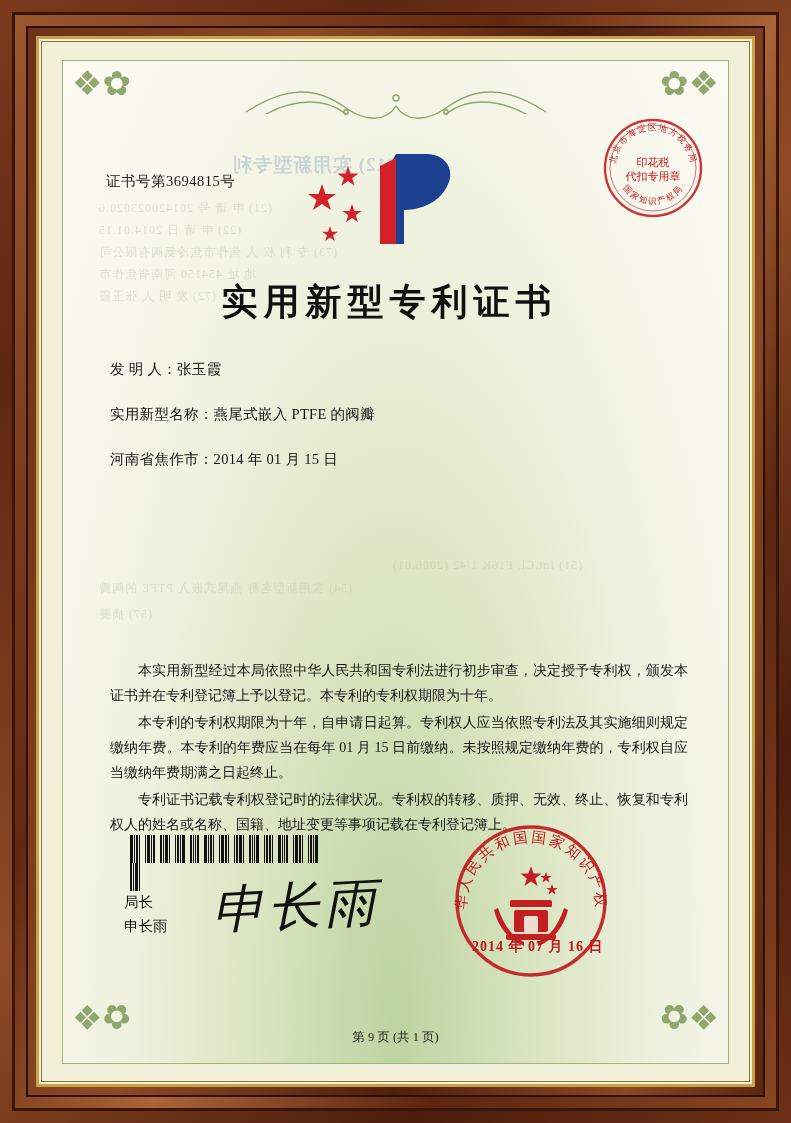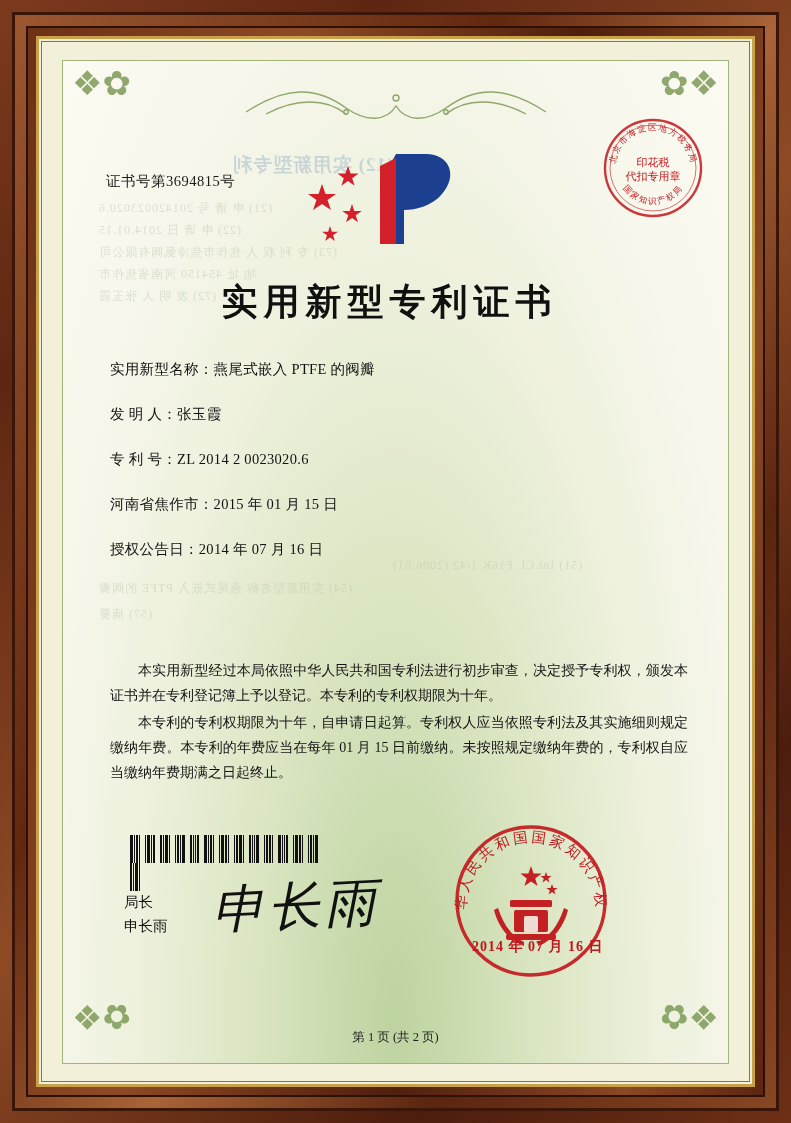--- a/index.html
+++ b/index.html
@@ -307,39 +307,34 @@
       <text x="52" y="50" font-size="11" fill="#c2161c" text-anchor="middle" font-family="DejaVu Sans, sans-serif">印花税</text>
       <text x="52" y="64" font-size="11" fill="#c2161c" text-anchor="middle" font-family="DejaVu Sans, sans-serif">代扣专用章</text>
     </svg>
 
     <div class="cert-no">证书号第3694815号</div>
 
     <div class="main-title">实用新型专利证书</div>
 
     <div class="fields">
       <div class="field-row">
+        <span class="field-label">发 明 人：</span><span class="field-value">张玉霞</span>
+      </div>
+      <div class="field-row">
         <span class="field-label">实用新型名称：</span><span class="field-value">燕尾式嵌入 PTFE 的阀瓣</span>
       </div>
       <div class="field-row">
-        <span class="field-label">发 明 人：</span><span class="field-value">张玉霞</span>
-      </div>
-      <div class="field-row">
-        <span class="field-label">专 利 号：</span><span class="field-value">ZL 2014 2 0023020.6</span>
-      </div>
-      <div class="field-row">
-        <span class="field-label">河南省焦作市：</span><span class="field-value">2015 年 01 月 15 日</span>
-      </div>
-      <div class="field-row">
-        <span class="field-label">授权公告日：</span><span class="field-value">2014 年 07 月 16 日</span>
+        <span class="field-label">河南省焦作市：</span><span class="field-value">2014 年 01 月 15 日</span>
       </div>
     </div>
 
     <div class="body-text">
       <p>本实用新型经过本局依照中华人民共和国专利法进行初步审查，决定授予专利权，颁发本证书并在专利登记簿上予以登记。本专利的专利权期限为十年。</p>
       <p>本专利的专利权期限为十年，自申请日起算。专利权人应当依照专利法及其实施细则规定缴纳年费。本专利的年费应当在每年 01 月 15 日前缴纳。未按照规定缴纳年费的，专利权自应当缴纳年费期满之日起终止。</p>
+      <p>专利证书记载专利权登记时的法律状况。专利权的转移、质押、无效、终止、恢复和专利权人的姓名或名称、国籍、地址变更等事项记载在专利登记簿上。</p>
     </div>
 
     <div class="barcode">
       <span style="width:3px"></span><span style="width:1px"></span><span style="width:2px"></span><span style="width:1px"></span>
       <span style="width:1px"></span><span style="width:3px"></span><span style="width:1px"></span><span style="width:2px"></span>
       <span style="width:2px"></span><span style="width:1px"></span><span style="width:3px"></span><span style="width:1px"></span>
       <span style="width:1px"></span><span style="width:2px"></span><span style="width:1px"></span><span style="width:3px"></span>
       <span style="width:2px"></span><span style="width:1px"></span><span style="width:1px"></span><span style="width:2px"></span>
       <span style="width:3px"></span><span style="width:1px"></span><span style="width:2px"></span><span style="width:1px"></span>
       <span style="width:1px"></span><span style="width:3px"></span><span style="width:2px"></span><span style="width:1px"></span>
@@ -375,15 +370,15 @@
     </svg>
 
     <div class="sig-label">
       <div>局长</div>
       <div>申长雨</div>
     </div>
     <div class="sig-script">申长雨</div>
 
     <div class="stamp-date">2014 年 07 月 16 日</div>
 
-    <div class="page-foot">第 1 页 (共 2 页)</div>
+    <div class="page-foot">第 9 页 (共 1 页)</div>
   </div>
 </div>
 
 </body></html>

